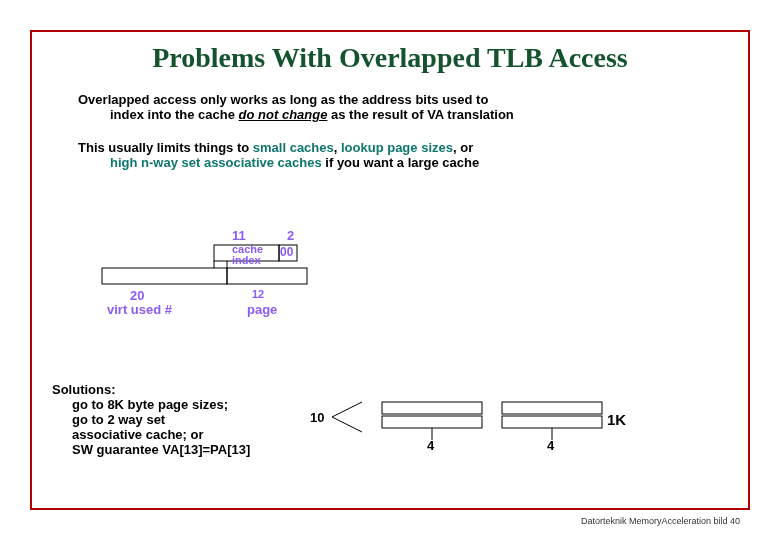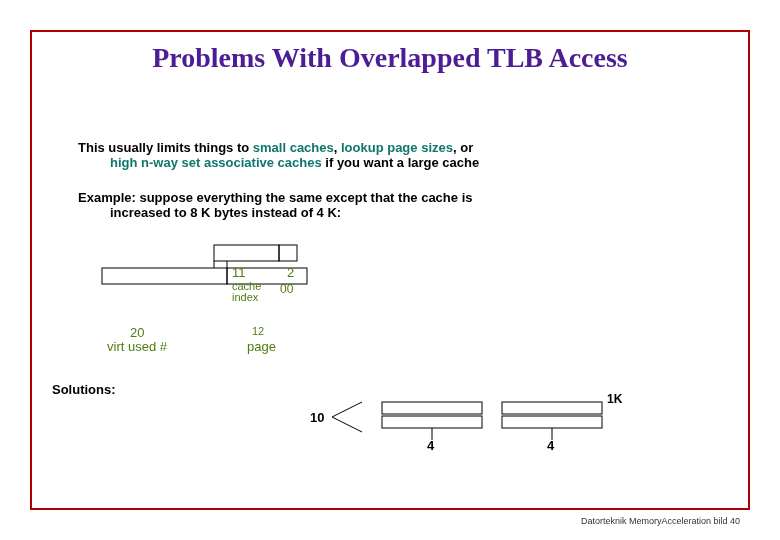--- a/index.html
+++ b/index.html
@@ -15,38 +15,38 @@
     left: 30px;
     top: 30px;
     width: 720px;
     height: 480px;
     border: 2px solid #b00000;
   }
   .title {
     text-align: center;
     font-size: 28px;
     font-weight: bold;
-    color: #4c1d95;
+    color: #14532d;
     margin-top: 10px;
   }
   .body-text {
     font-family: Arial, Helvetica, sans-serif;
     font-size: 13px;
     font-weight: bold;
     color: #000;
   }
   .p1 { position: absolute; left: 46px; top: 60px; width: 560px; }
   .p2 { position: absolute; left: 46px; top: 108px; width: 560px; }
   .p3 { position: absolute; left: 46px; top: 158px; width: 560px; }
   .indent { padding-left: 32px; display: block; }
   .red { color: #0f766e; }
   .underline { text-decoration: underline; font-style: italic; }
   .diagram1 { position: absolute; left: 40px; top: 198px; width: 290px; height: 110px; }
   .diagram1 svg { position: absolute; left: 0; top: 0; }
-  .d1-label { position: absolute; font-family: Arial, sans-serif; font-weight: normal; color: #4d7c0f; margin-top: 37px; }
+  .d1-label { position: absolute; font-family: Arial, sans-serif; font-weight: bold; color: #8b5cf6; }
   .right-text {
     position: absolute; left: 295px; top: 208px; width: 200px;
     font-family: Arial, sans-serif; font-size: 13px; font-weight: bold;
   }
   .solutions {
     position: absolute; left: 20px; top: 350px; width: 260px;
     font-family: Arial, sans-serif; font-size: 13px; font-weight: bold;
   }
   .diagram2 { position: absolute; left: 280px; top: 360px; width: 380px; height: 80px; }
   .d2-label { position: absolute; font-family: Arial, sans-serif; font-weight: bold; color: #000; }
@@ -60,33 +60,33 @@
   }
 </style>
 </head>
 <body>
 
 <div class="frame">
 
   <h1 class="title">Problems With Overlapped TLB Access</h1>
 
   <div class="p1 body-text">
+    <span>Overlapped access only works as long as the address bits used to</span>
+    <span class="indent">
+      <span>index into the cache </span><span class="underline">do not change</span><span>  as the result of VA translation</span>
+    </span>
   </div>
 
   <div class="p2 body-text">
     <span>This usually limits things to </span><span class="red">small caches</span><span>, </span><span class="red">lookup page sizes</span><span>, or</span>
     <span class="indent">
       <span class="red">high n-way set associative caches</span><span> if you want a large cache</span>
     </span>
   </div>
 
-  <div class="p3 body-text">
-    <span>Example:  suppose everything the same except that the cache is</span>
-    <span class="indent">increased to 8 K bytes instead of 4 K:</span>
-  </div>
 
   <div class="diagram1">
     <svg width="290" height="110">
 
       <rect x="142" y="15" width="65" height="16" fill="none" stroke="#000" stroke-width="1"></rect>
       <rect x="207" y="15" width="18" height="16" fill="none" stroke="#000" stroke-width="1"></rect>
 
       <rect x="30" y="38" width="125" height="16" fill="none" stroke="#000" stroke-width="1"></rect>
       <rect x="155" y="38" width="80" height="16" fill="none" stroke="#000" stroke-width="1"></rect>
 
@@ -101,37 +101,43 @@
     <div class="d1-label" style="left:208px; top:15px; font-size:12px;">00</div>
     <div class="d1-label" style="left:58px; top:58px; font-size:13px;">20</div>
     <div class="d1-label" style="left:35px; top:72px; font-size:13px;">virt used #</div>
     <div class="d1-label" style="left:180px; top:58px; font-size:11px;">12</div>
     <div class="d1-label" style="left:175px; top:72px; font-size:13px;">page</div>
   </div>
 
 
   <div class="solutions">
     <span>Solutions:</span><br>
+    <span class="indent" style="padding-left:20px; display:inline-block;">
+      <span>go to 8K byte page sizes;</span><br>
+      <span>go to 2 way set</span><br>
+      <span>associative cache; or</span><br>
+      <span>SW guarantee VA[13]=PA[13]</span>
+    </span>
   </div>
 
   <div class="diagram2">
     <svg width="380" height="80">
 
       <line x1="20" y1="25" x2="50" y2="10" stroke="#000"></line>
       <line x1="20" y1="25" x2="50" y2="40" stroke="#000"></line>
 
       <rect x="70" y="10" width="100" height="12" fill="none" stroke="#000"></rect>
       <rect x="70" y="24" width="100" height="12" fill="none" stroke="#000"></rect>
       <rect x="190" y="10" width="100" height="12" fill="none" stroke="#000"></rect>
       <rect x="190" y="24" width="100" height="12" fill="none" stroke="#000"></rect>
 
       <line x1="120" y1="36" x2="120" y2="48" stroke="#000"></line>
       <line x1="240" y1="36" x2="240" y2="48" stroke="#000"></line>
     </svg>
     <div class="d2-label" style="left:-2px; top:18px; font-size:13px;">10</div>
     <div class="d2-label" style="left:115px; top:46px; font-size:13px;">4</div>
     <div class="d2-label" style="left:235px; top:46px; font-size:13px;">4</div>
-    <div class="d2-label" style="left:295px; top:0; font-size:12px;">1K</div>
+    <div class="d2-label" style="left:295px; top:19px; font-size:15px;">1K</div>
   </div>
 
   <div class="footer">Datorteknik MemoryAcceleration bild 40</div>
 
 </div>
 
 </body></html>

